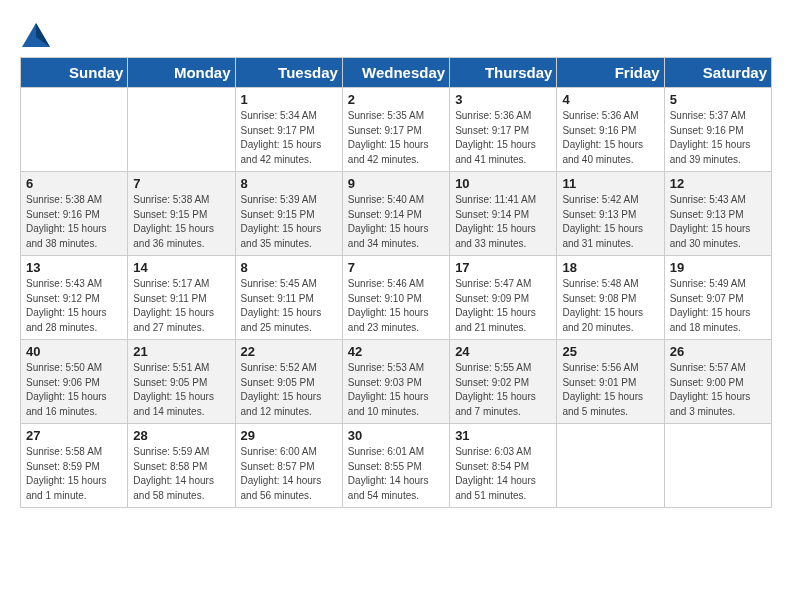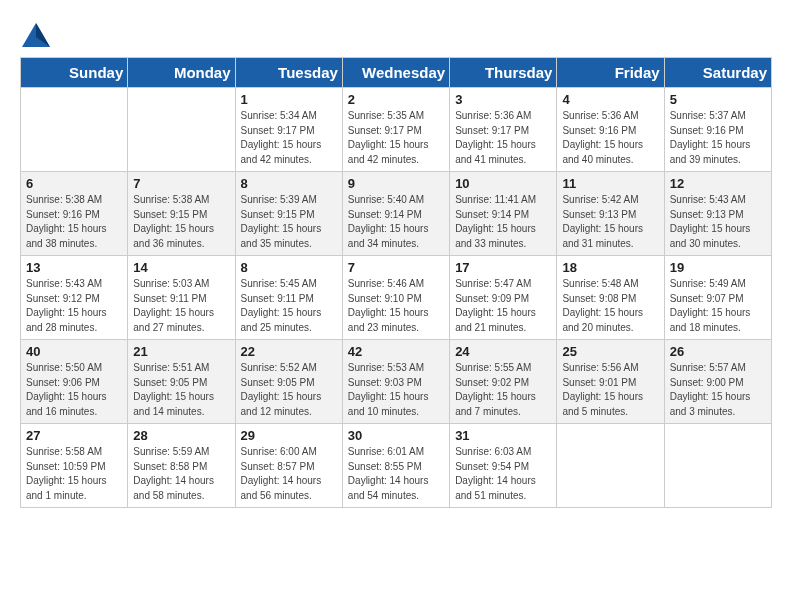--- a/index.html
+++ b/index.html
@@ -221,21 +221,21 @@
       <tr class="row-white">
         <td>
           <span class="day-number">13</span>
           <div class="day-info">Sunrise: 5:43 AM
 Sunset: 9:12 PM
 Daylight: 15 hours
 and 28 minutes.</div>
         </td>
         <td>
           <span class="day-number">14</span>
-          <div class="day-info">Sunrise: 5:03 AM
+          <div class="day-info">Sunrise: 5:17 AM
 Sunset: 9:11 PM
 Daylight: 15 hours
 and 27 minutes.</div>
         </td>
         <td>
           <span class="day-number">8</span>
           <div class="day-info">Sunrise: 5:45 AM
 Sunset: 9:11 PM
 Daylight: 15 hours
 and 25 minutes.</div>
@@ -317,21 +317,21 @@
           <div class="day-info">Sunrise: 5:57 AM
 Sunset: 9:00 PM
 Daylight: 15 hours
 and 3 minutes.</div>
         </td>
       </tr>
       <tr class="row-white">
         <td>
           <span class="day-number">27</span>
           <div class="day-info">Sunrise: 5:58 AM
-Sunset: 10:59 PM
+Sunset: 8:59 PM
 Daylight: 15 hours
 and 1 minute.</div>
         </td>
         <td>
           <span class="day-number">28</span>
           <div class="day-info">Sunrise: 5:59 AM
 Sunset: 8:58 PM
 Daylight: 14 hours
 and 58 minutes.</div>
         </td>
@@ -345,21 +345,21 @@
         <td>
           <span class="day-number">30</span>
           <div class="day-info">Sunrise: 6:01 AM
 Sunset: 8:55 PM
 Daylight: 14 hours
 and 54 minutes.</div>
         </td>
         <td>
           <span class="day-number">31</span>
           <div class="day-info">Sunrise: 6:03 AM
-Sunset: 9:54 PM
+Sunset: 8:54 PM
 Daylight: 14 hours
 and 51 minutes.</div>
         </td>
         <td class="empty-cell"></td>
         <td class="empty-cell"></td>
       </tr>
     </tbody>
 </table>
 
 </body></html>

